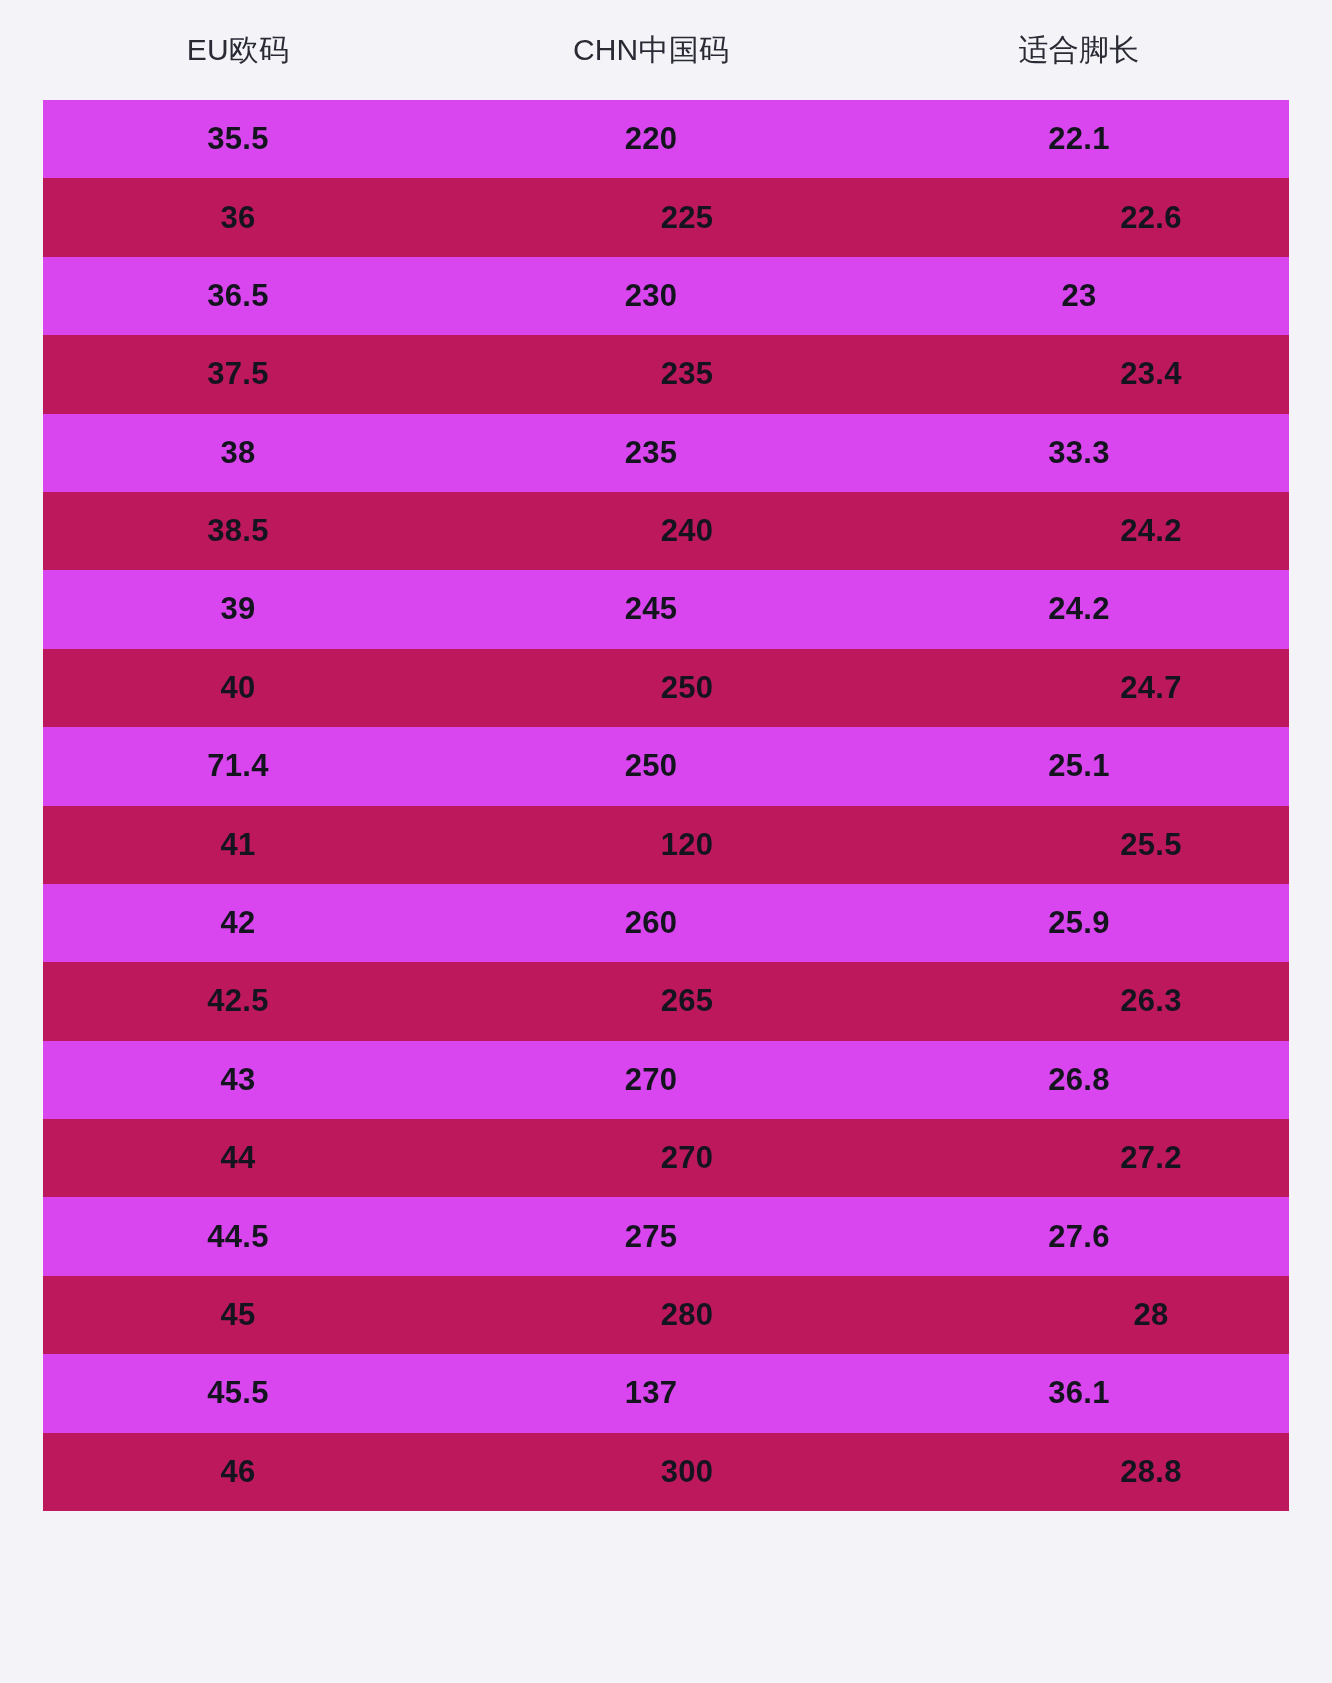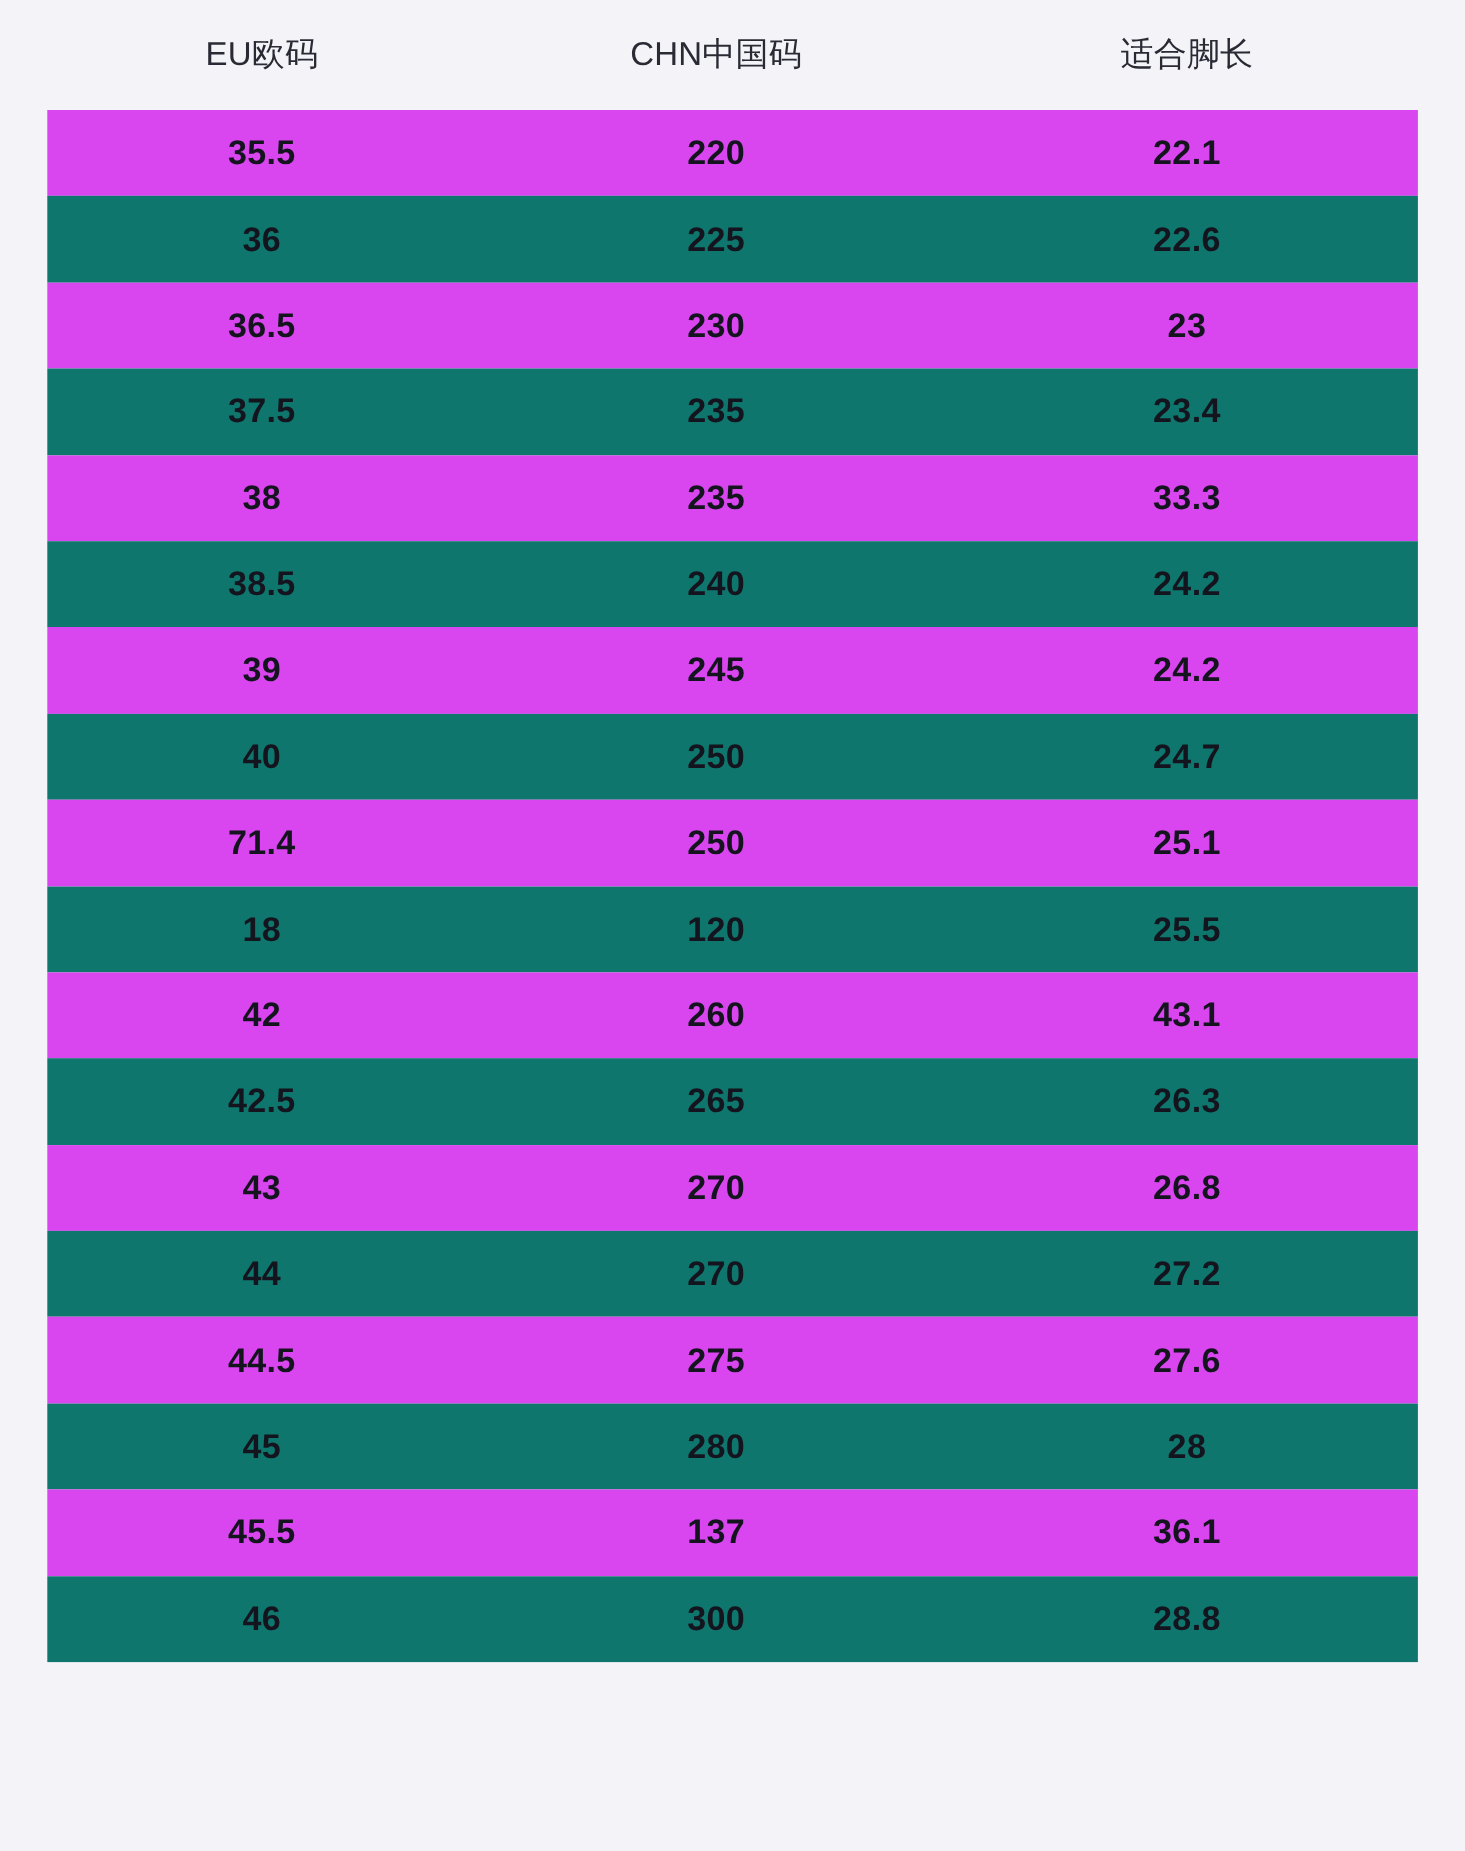--- a/index.html
+++ b/index.html
@@ -46,21 +46,21 @@
     width: 1246px;
     margin: 0 0 0 43px;
   }
   .row {
     display: flex;
     width: 100%;
     height: 78.4px;
     align-items: center;
   }
   .row.odd  { background: #d946ef; }
-  .row.even { background: #0f766e; }
+  .row.even { background: #be185d; gap: 36px; }
 
   .row .cell {
     font-size: 31px;
     font-weight: 700;
     color: #14141e;
     text-align: center;
     letter-spacing: 0.3px;
     line-height: 1.1;
   }
 
@@ -120,28 +120,28 @@
         <div class="cell col-eu">40</div>
         <div class="cell col-chn">250</div>
         <div class="cell col-foot">24.7</div>
       </div>
       <div class="row odd">
         <div class="cell col-eu">71.4</div>
         <div class="cell col-chn">250</div>
         <div class="cell col-foot">25.1</div>
       </div>
       <div class="row even">
-        <div class="cell col-eu">18</div>
+        <div class="cell col-eu">41</div>
         <div class="cell col-chn">120</div>
         <div class="cell col-foot">25.5</div>
       </div>
       <div class="row odd">
         <div class="cell col-eu">42</div>
         <div class="cell col-chn">260</div>
-        <div class="cell col-foot">43.1</div>
+        <div class="cell col-foot">25.9</div>
       </div>
       <div class="row even">
         <div class="cell col-eu">42.5</div>
         <div class="cell col-chn">265</div>
         <div class="cell col-foot">26.3</div>
       </div>
       <div class="row odd">
         <div class="cell col-eu">43</div>
         <div class="cell col-chn">270</div>
         <div class="cell col-foot">26.8</div>

